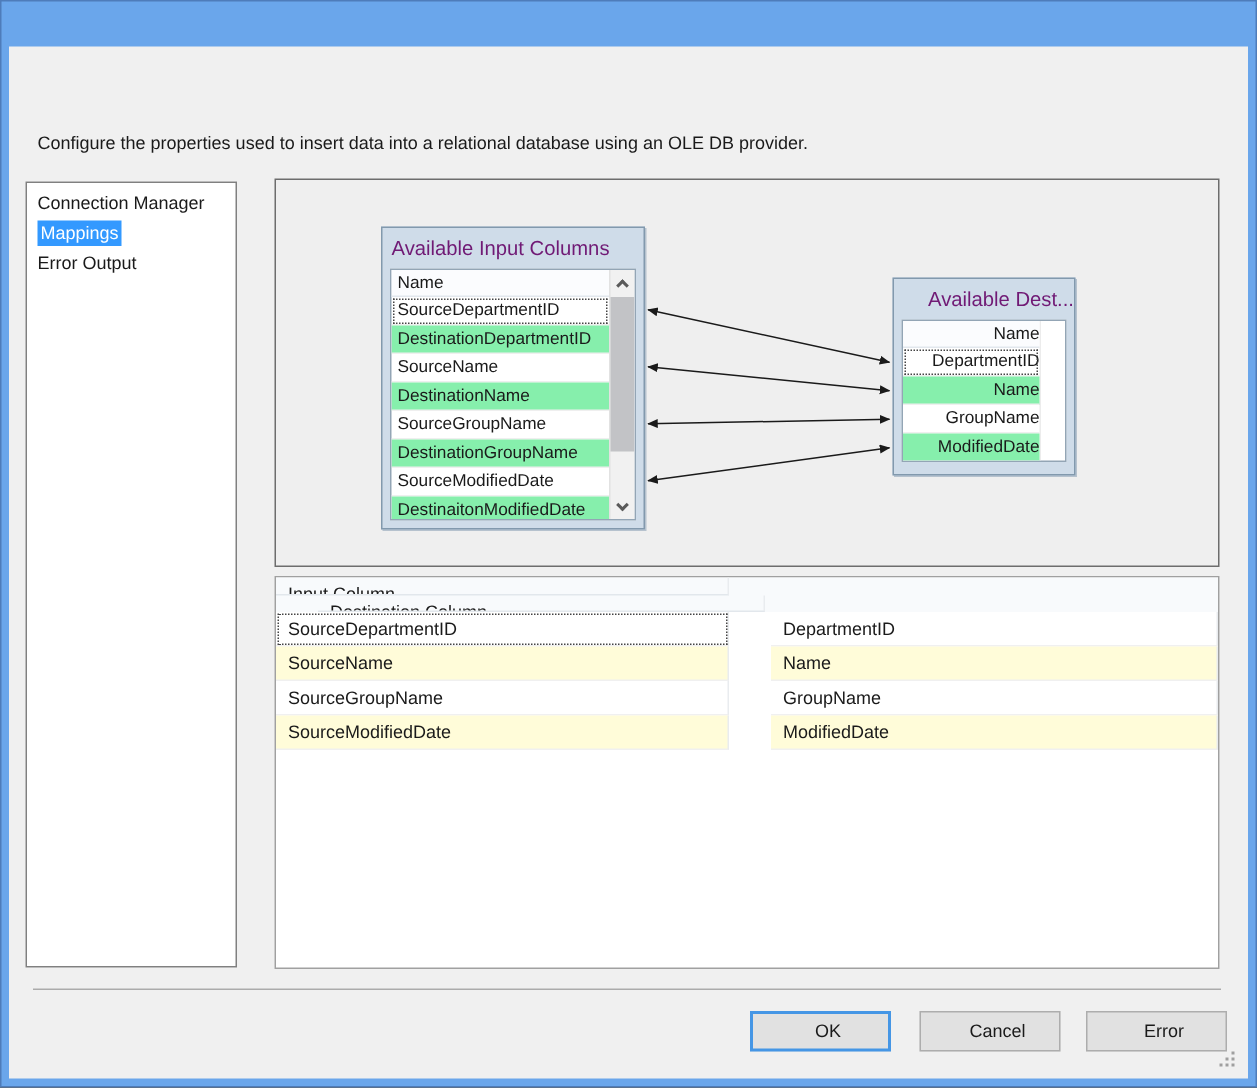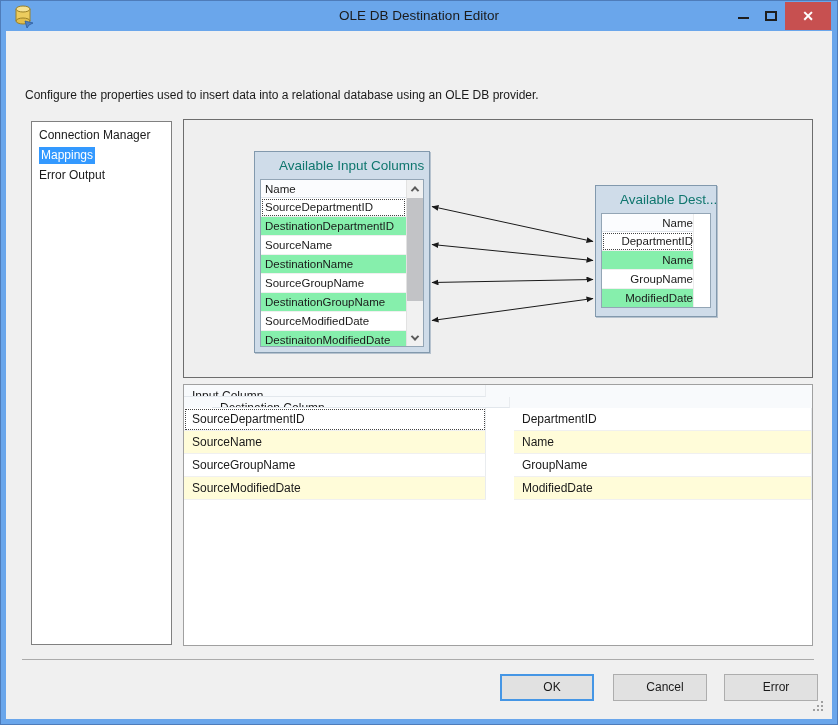--- a/index.html
+++ b/index.html
@@ -31,39 +31,39 @@
 
   
   .content {
     position:absolute; left:5px; top:30px; right:5px; bottom:5px;
     background:#f0f0f0;
   }
   .description { position:absolute; left:19px; top:17px; font-size:12px; color:#1a1a1a;margin-top:40px; }
 
   
   .sidebar {
-    position:absolute; left:25px; top:90px; width:141px; height:524px;
+    position:absolute; left:11px; top:90px; width:141px; height:524px;
     background:#fff; border:1px solid #808080; padding-top:3px;
   }
   .side-item { height:20px; line-height:20px; padding-left:7px; font-size:12px; color:#1a1a1a; white-space:nowrap; }
   .side-item .sel { background:#3399ff; color:#fff; padding:1px 2px 2px 2px; }
 
   
   .diagram-panel {
     position:absolute; left:177px; top:88px; width:630px; height:259px;
     background:#efefef; border:1px solid #6d6d6d;
   }
   .lines-svg { position:absolute; left:0; top:0; width:628px; height:257px; }
 
   .mapbox { position:absolute; background:#cfdce9; border:1px solid #8299ad; box-shadow:1px 1px 0 #b6c2ce; }
   .input-box { left:70px; top:31px; width:176px; height:202px; }
   .dest-box  { left:411px; top:65px; width:122px; height:132px;text-align:right; }
   .mapbox-title {
-    height:27px; line-height:27px; padding-left:24px; font-size:13.5px;
-    color:#0f766e; white-space:nowrap; overflow:hidden;
+    height:27px; line-height:27px; padding-left:6px; font-size:13.5px;
+    color:#701a75; white-space:nowrap; overflow:hidden;
   }
   .mapbox-body {
     position:absolute; left:5px; right:5px; top:27px;
     background:#fff; border:1px solid #93a5b5; display:flex; overflow:hidden;
   }
   .input-box .mapbox-body { bottom:5px; }
   .dest-box  .mapbox-body { bottom:8px; }
   .list-col { flex:1; min-width:0; }
   .dest-box .list-col { flex:none; width:92px; border-right:1px solid #ececec; }
   .list-header {
@@ -121,38 +121,20 @@
     position:absolute; left:0; top:0; width:2px; height:2px; background:transparent;
     box-shadow: 8px 0 #9f9f9f, 8px 4px #9f9f9f, 8px 8px #9f9f9f,
                 4px 4px #9f9f9f, 4px 8px #9f9f9f, 0 8px #9f9f9f;
   }
 </style>
 </head>
 <body>
 
 <div class="window">
 
-  <div class="titlebar">
-    <svg class="title-icon" viewBox="0 0 20 23">
-      <rect x="2" y="4" width="14" height="12" fill="#eccc5e"></rect>
-      <ellipse cx="9" cy="16" rx="7" ry="3" fill="#e3bf4d" stroke="#9c8126" stroke-width="1"></ellipse>
-      <line x1="2" y1="4" x2="2" y2="16" stroke="#9c8126" stroke-width="1"></line>
-      <line x1="16" y1="4" x2="16" y2="16" stroke="#9c8126" stroke-width="1"></line>
-      <ellipse cx="9" cy="4" rx="7" ry="3" fill="#f6e394" stroke="#9c8126" stroke-width="1"></ellipse>
-      <path d="M11 16 l8 2 -4 2 -2 3 -2 -7 z" fill="#4f7fc1" stroke="#2d5d9e" stroke-width="0.8"></path>
-    </svg>
-    <div class="title-text">OLE DB Destination Editor</div>
-    <div class="win-btn btn-min">
-        <i></i>
-      </div>
-    <div class="win-btn btn-max">
-        <i></i>
-      </div>
-    <div class="win-btn btn-close">✕</div>
-  </div>
 
   <div class="content">
 
     <div class="description">Configure the properties used to insert data into a relational database using an OLE DB provider.</div>
 
     <div class="sidebar">
       <div class="side-item">
         <span>Connection Manager</span>
       </div>
       <div class="side-item">

